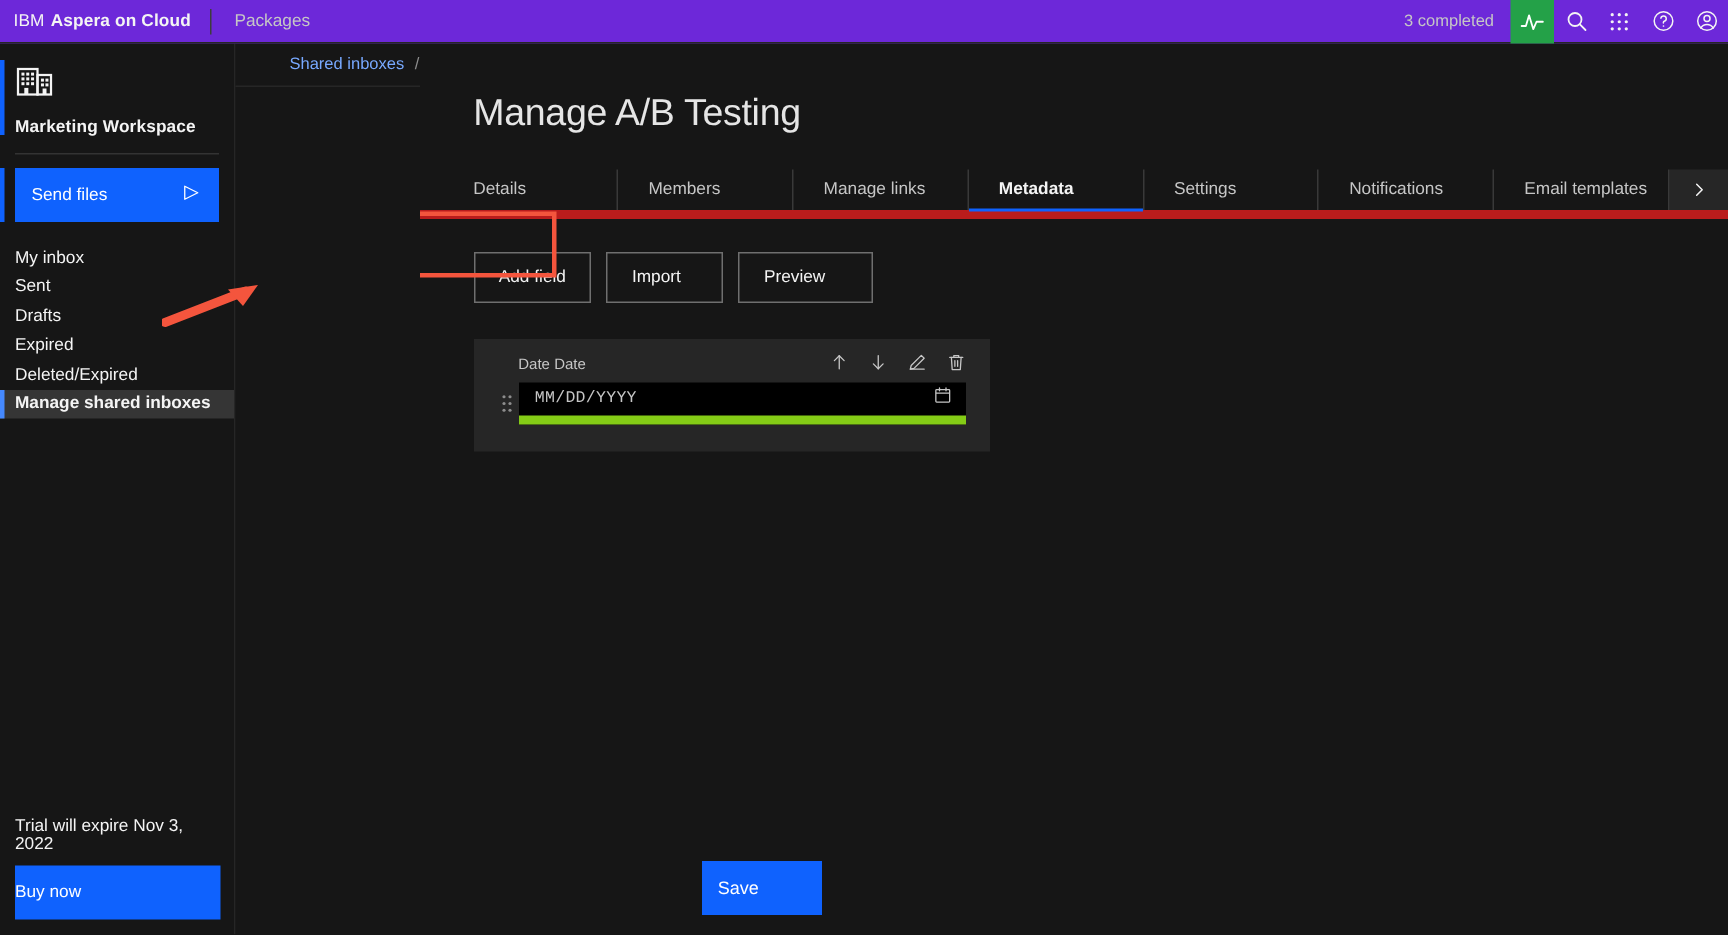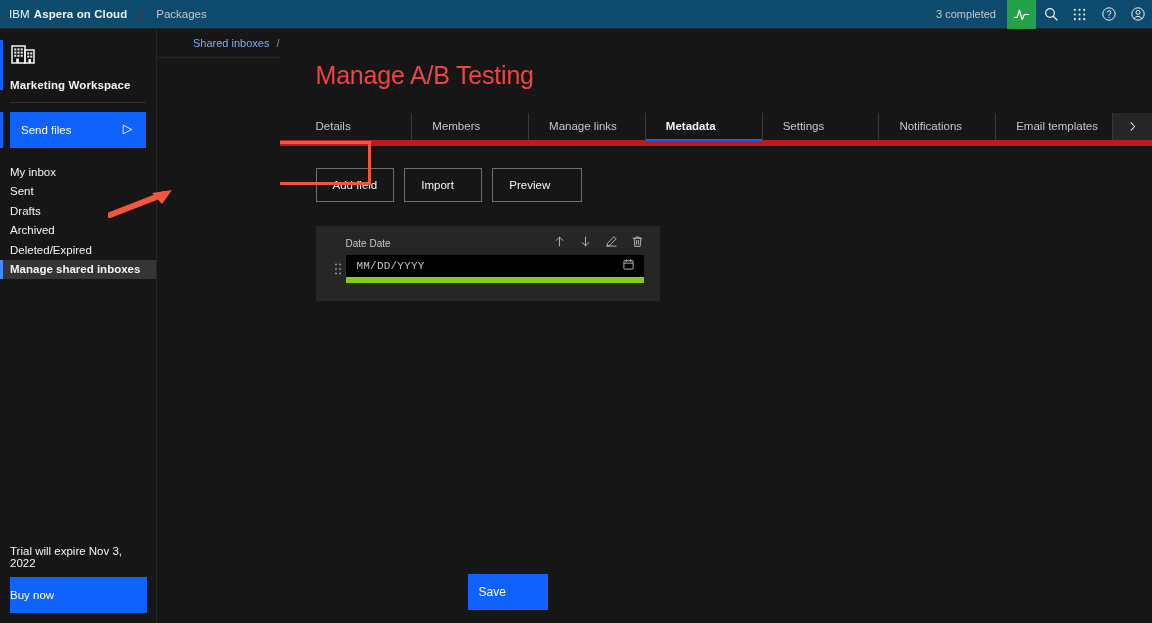--- a/index.html
+++ b/index.html
@@ -8,21 +8,21 @@
     background: #161616;
     font-family: "Liberation Sans", sans-serif;
     color: #f4f4f4;
     overflow: hidden;
   }
   .app { position: relative; width: 1152px; height: 623px; display: flex; flex-direction: column; }
 
   
   .header {
     height: 29px; min-height: 29px;
-    background: #0c4a6e;
+    background: #6d28d9;
     display: flex; align-items: center;
     border-bottom: 1px solid #262626;
     position: relative; z-index: 5;
   }
   .brand { display: flex; align-items: center; padding-left: 9px; font-size: 11.5px; letter-spacing: .1px; }
   .brand .ibm { font-weight: 400; color: #f4f4f4; margin-right: 4px; }
   .brand .prod { font-weight: 700; color: #f4f4f4; }
   .hdr-sep { width: 1px; height: 17px; background: #3d3d3d; margin: 0 11px 0 13px; }
   .hdr-link { font-size: 11.5px; color: #c6c6c6; padding: 0 4px; cursor: pointer; }
   .hdr-right { margin-left: auto; display: flex; align-items: center; height: 100%; }
@@ -82,21 +82,21 @@
   .main { flex: 1; display: flex; min-width: 0; background: #161616; position: relative; }
   .breadcrumb {
     height: 29px; min-height: 29px; display: flex; align-items: center;
     padding-left: 36px; border-bottom: 1px solid #262626; font-size: 11px;
   }
   .bc-link { color: #78a9ff; cursor: pointer; }
   .bc-sep { color: #8d8d8d; margin-left: 7px; }
 
   .main-scroll { flex: 1; overflow: hidden; position: relative; }
   .page-title {
-    font-size: 25px; font-weight: 400; color: #ef4444;
+    font-size: 25px; font-weight: 400; color: #e5e5e5;
     padding: 33px 0 0 36px; letter-spacing: -.2px; line-height: 1.1;
   }
 
   
   .tabs {
     display: flex; margin-top: 23px; border-bottom: 6px solid #b91c1c;
     position: relative; align-items: stretch;
   }
   .tab {
     flex: 1 1 0; min-width: 0;
@@ -265,21 +265,21 @@
         <div class="nav-item">
           <span>My inbox</span>
         </div>
         <div class="nav-item">
           <span>Sent</span>
         </div>
         <div class="nav-item">
           <span>Drafts</span>
         </div>
         <div class="nav-item">
-          <span>Archived</span>
+          <span>Expired</span>
         </div>
         <div class="nav-item">
           <span>Deleted/Expired</span>
         </div>
         <div class="nav-item selected">
           <span>Manage shared inboxes</span>
         </div>
       </div>
 
       <div class="sb-bottom">

